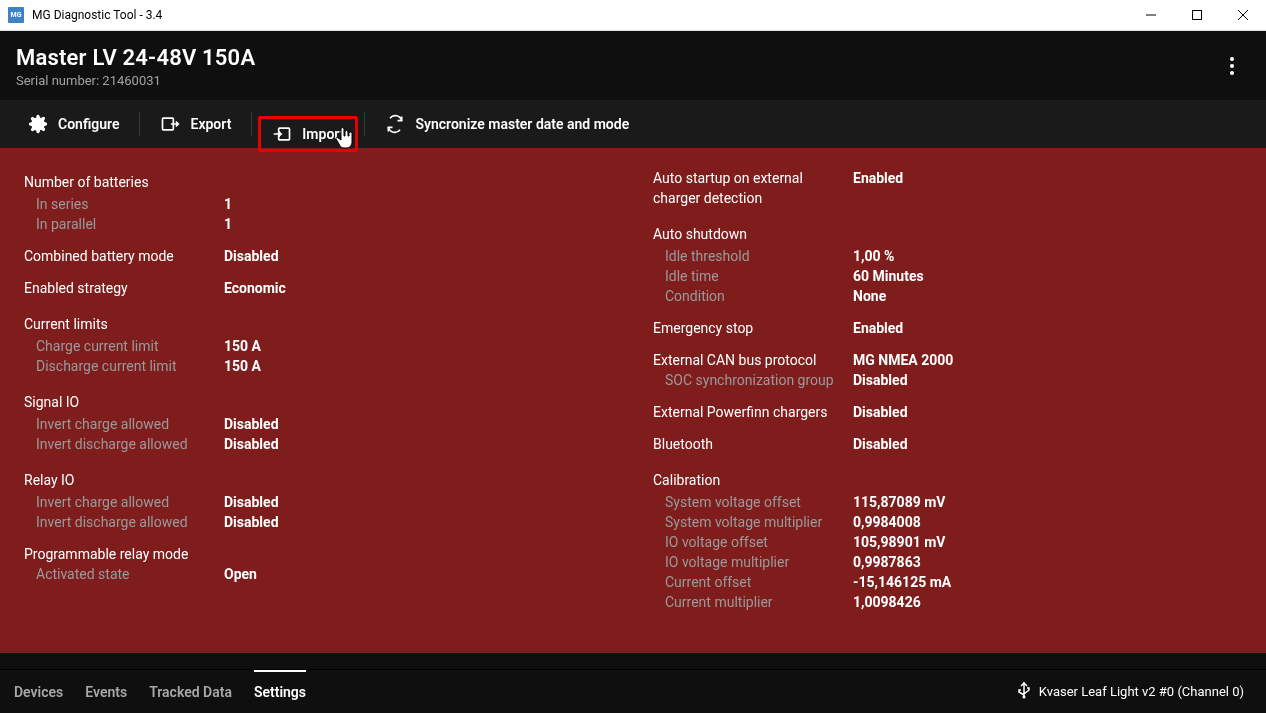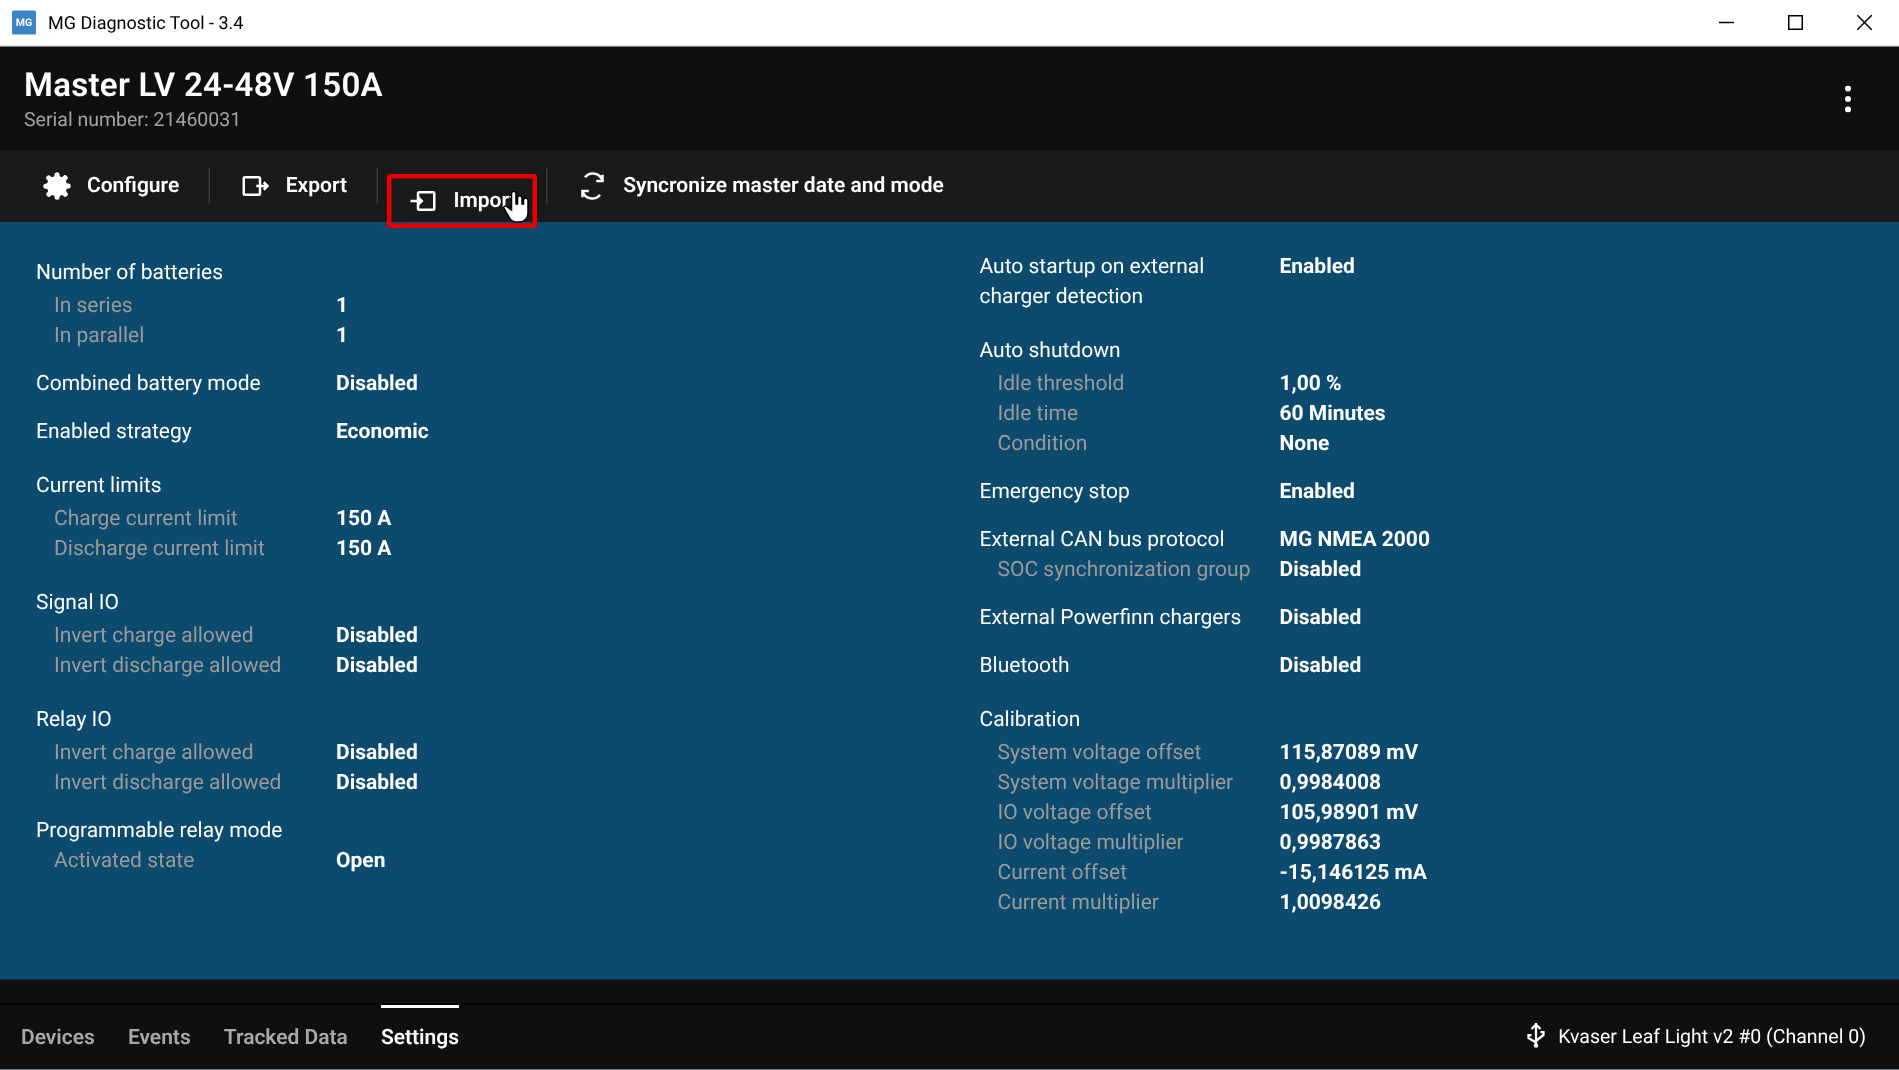--- a/index.html
+++ b/index.html
@@ -26,21 +26,21 @@
   
   .toolbar { background: #1a1a1a; display: flex; align-items: center; padding: 0 14px; height: 48px; }
   .tool-btn { display: flex; align-items: center; gap: 10px; color: #fff; font-size: 14px; font-weight: 600; padding: 8px 14px; cursor: pointer; }
   .tool-sep { width: 1px; height: 24px; background: #3a3a3a; margin: 0 6px; }
   .highlight-box { border: 3px solid #e60000; border-radius: 2px; padding: 5px 11px; }
   .tool-icon { width: 20px; height: 20px; display: flex; align-items: center; justify-content: center; }
   
   .hand-cursor { position: absolute; left: 335px; top: 127px; font-size: 16px; color: #fff; pointer-events: none; }
 
   
-  .content { flex: 1; display: flex; padding: 20px 24px; gap: 40px; overflow: hidden; background: #0c4a6e; justify-content: flex-end; }
+  .content { flex: 1; display: flex; padding: 20px 24px; gap: 40px; overflow: hidden; background: #7f1d1d; justify-content: flex-end; }
   .col { flex: 1; }
   .section-title { font-size: 14px; font-weight: 400; color: #fff; margin-top: 4px; margin-bottom: 2px; }
   .row { display: flex; font-size: 14px; line-height: 20px; }
   .row .label { width: 200px; color: #fff; }
   .row.sub .label { color: #9a9a9a; padding-left: 12px; }
   .row .value { color: #fff; font-weight: 700; }
   .spacer { height: 12px; }
 
   
   .tabbar { background: #0f0f0f; height: 44px; display: flex; align-items: center; padding: 0 14px; justify-content: space-between; border-top: 1px solid #000; margin-top: 16px; }

